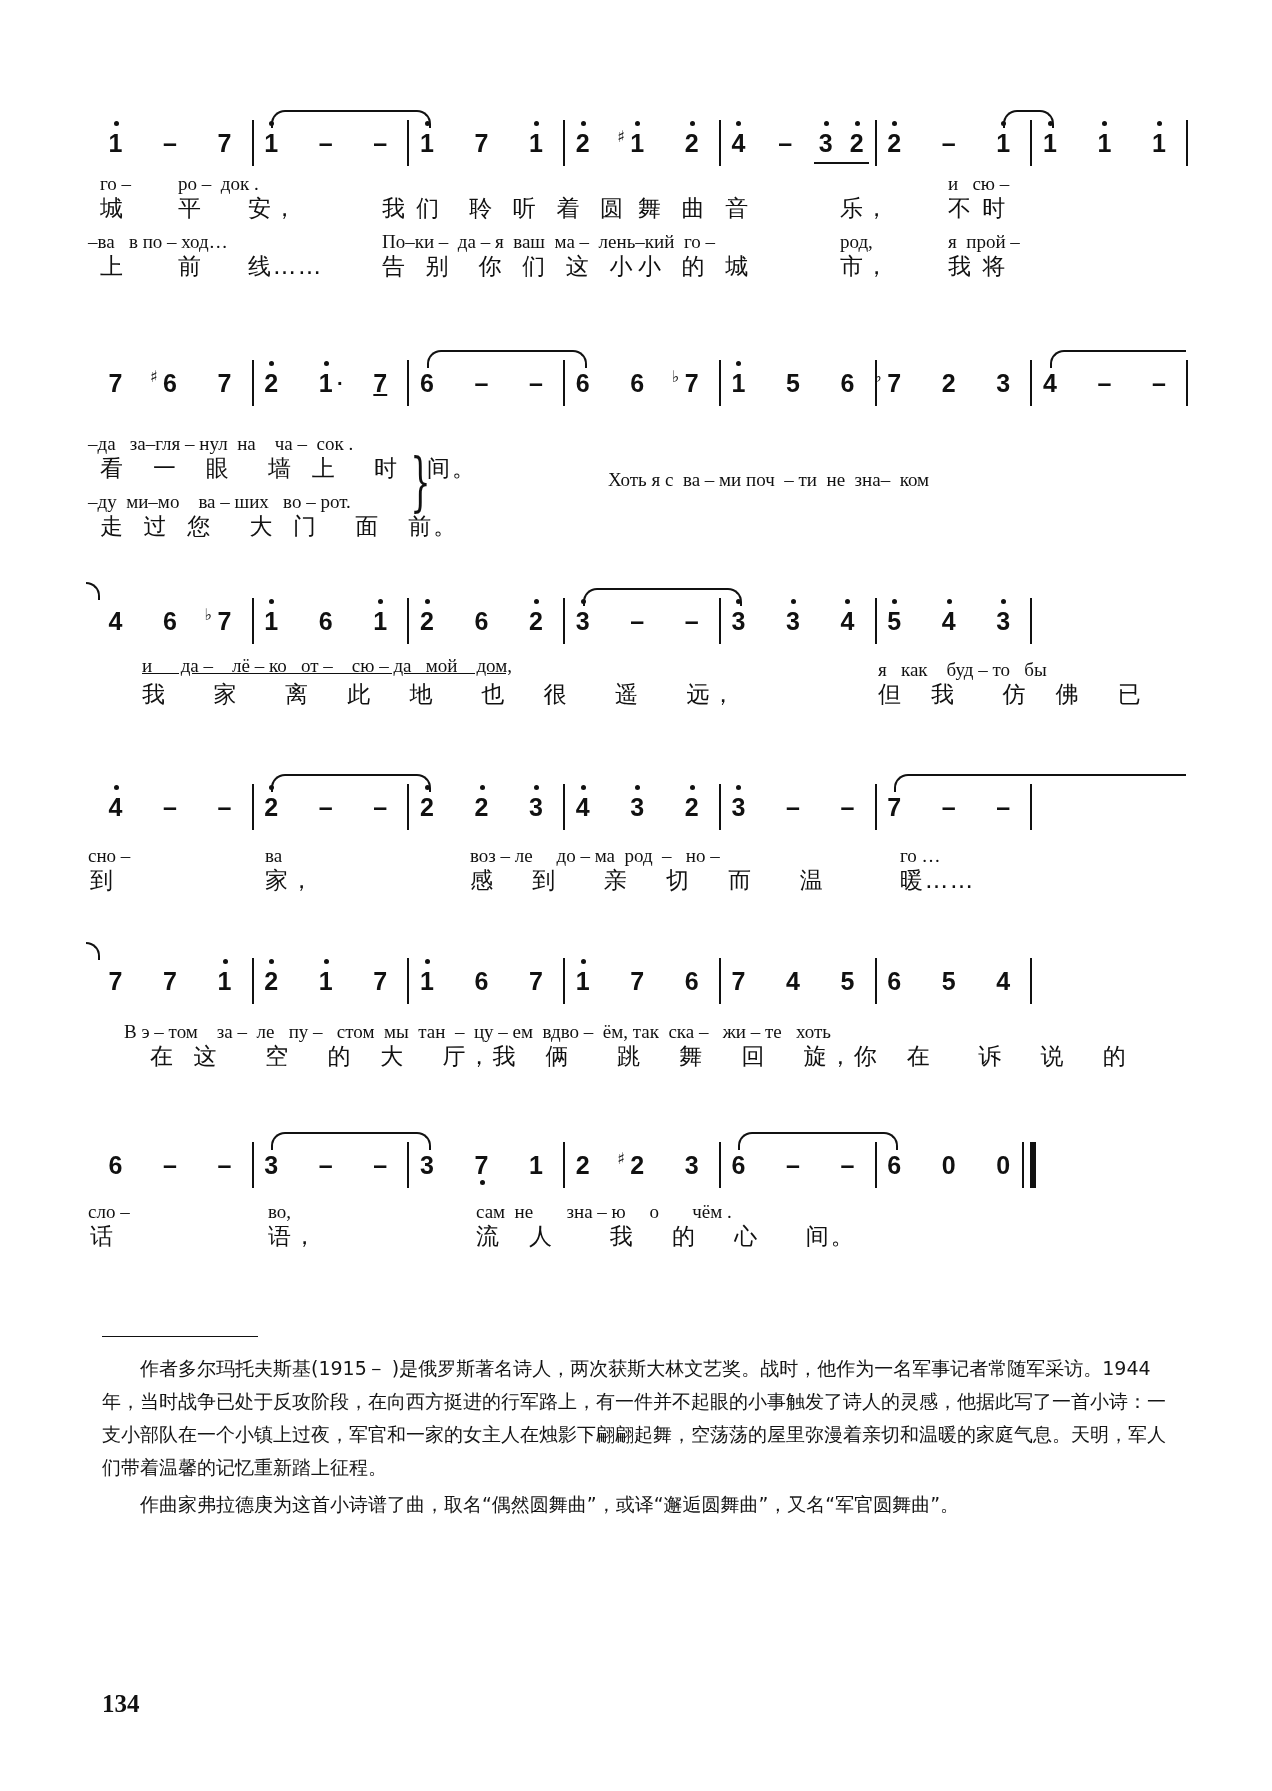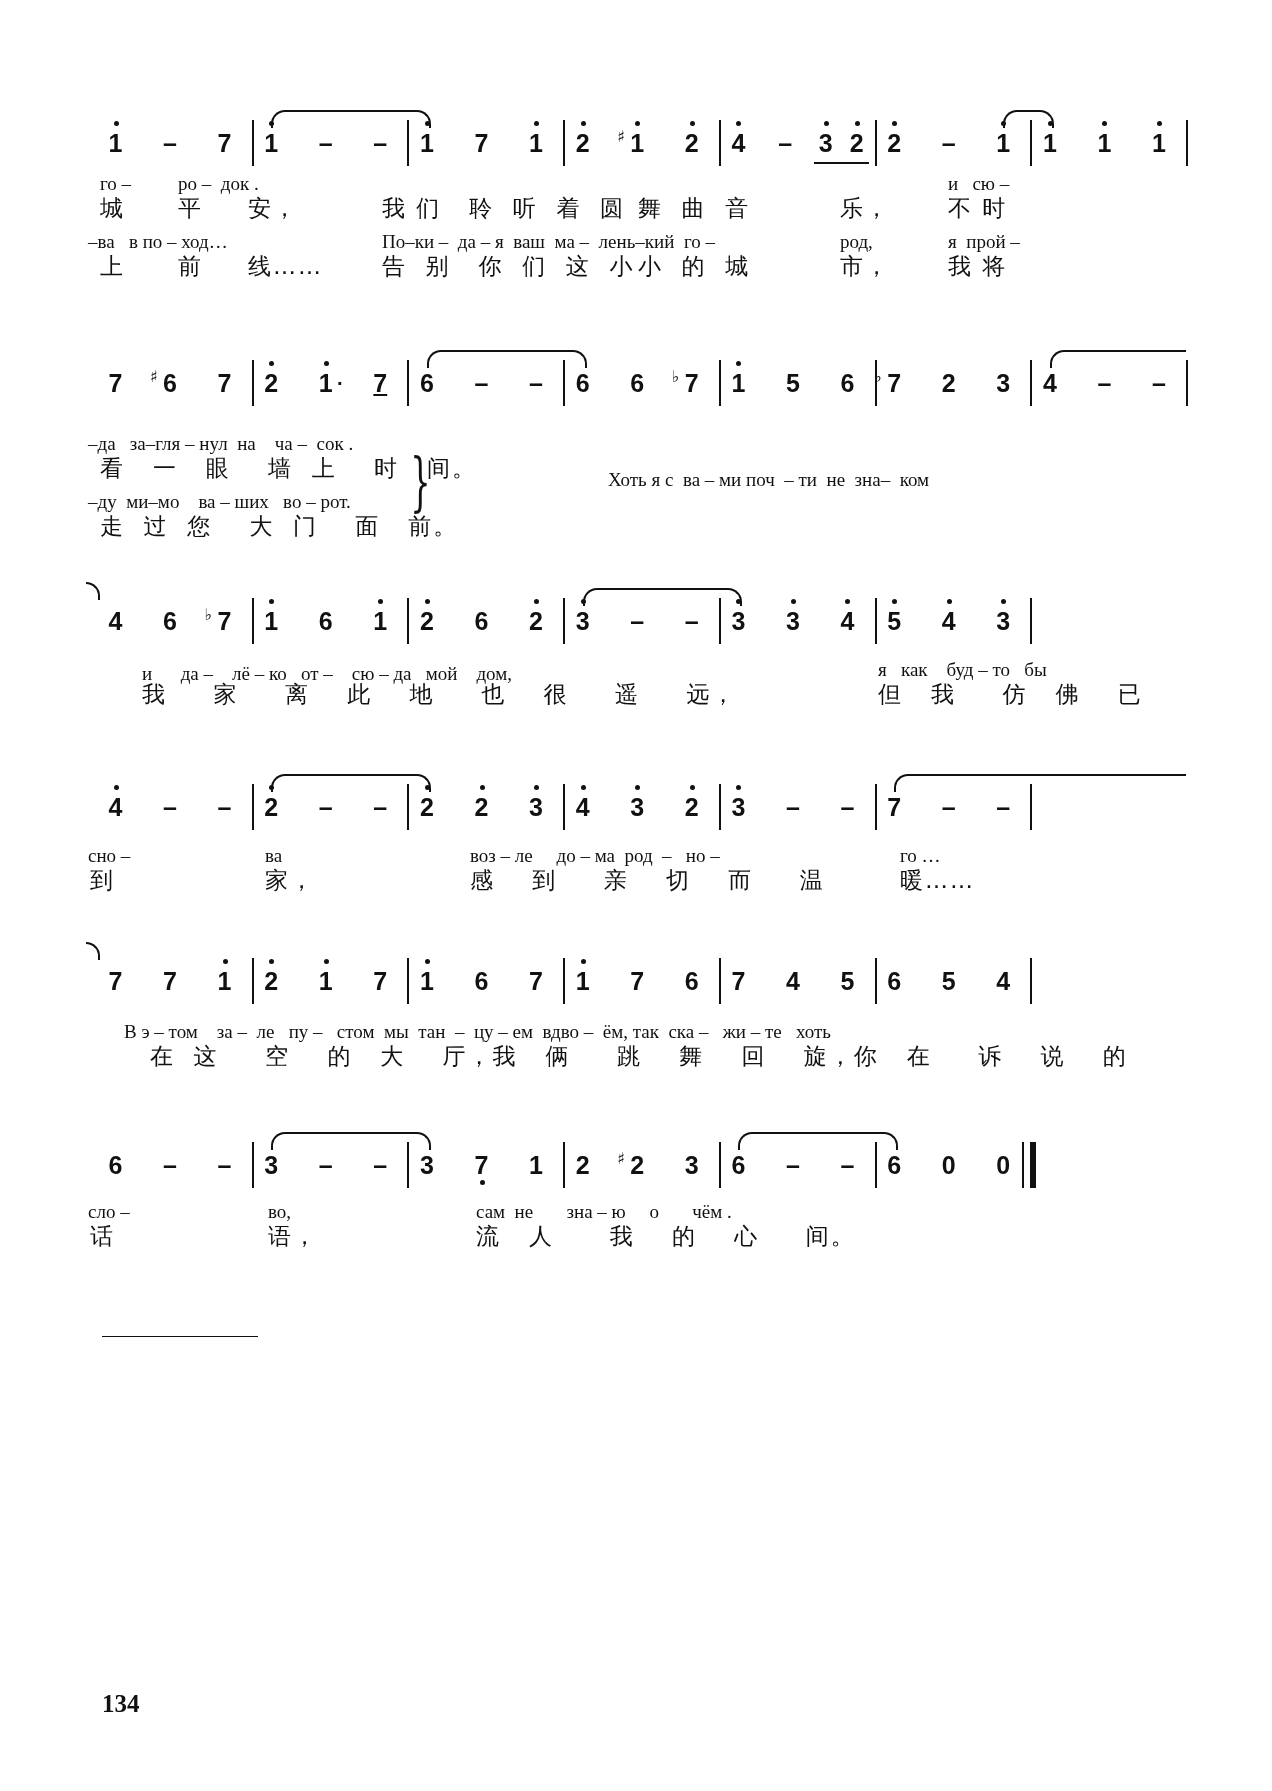--- a/index.html
+++ b/index.html
@@ -152,21 +152,21 @@
         <div class="note" style="left: 638.429px;"><span>3</span><span class="dot-hi"></span></div>
         <div class="note" style="left: 692.929px;"><span>3</span><span class="dot-hi"></span></div>
         <div class="note" style="left: 747.429px;"><span>4</span><span class="dot-hi"></span></div>
         <div class="bar" style="left: 930.286px;"></div>
         <div class="note" style="left: 794.143px;"><span>5</span><span class="dot-hi"></span></div>
         <div class="note" style="left: 848.643px;"><span>4</span><span class="dot-hi"></span></div>
         <div class="note" style="left: 903.143px;"><span>3</span><span class="dot-hi"></span></div>
         <div class="tie" style="left: 482.714px; width: 155.714px;"></div>
         <div class="tie close" style="left: -14px; width: 12px; top: -8px;"></div>
       </div>
-      <div class="lyr ru" style="left: 42px; top: 72px;">и      да –    лё – ко   от –    сю – да   мой    дом,</div>
+      <div class="lyr ru" style="left: 42px; top: 64px; text-decoration: underline;">и      да –    лё – ко   от –    сю – да   мой    дом,</div>
       <div class="lyr ru" style="left: 778px; top: 68px;">я   как    буд – то   бы</div>
       <div class="lyr zh" style="left: 42px; top: 92px;">我     家     离    此    地     也    很     遥     远，</div>
       <div class="lyr zh" style="left: 778px; top: 92px;">但   我     仿   佛    已</div>
     </div>
     <div class="system" style="top: 776px;">
       <div class="staff">
         <div class="bar" style="left: 151.714px;"></div>
         <div class="note" style="left: 15.5714px;"><span>4</span><span class="dot-hi"></span></div>
         <div class="note" style="left: 70.0714px;"><span>–</span></div>
         <div class="note" style="left: 124.571px;"><span>–</span></div>
@@ -267,14 +267,16 @@
       <div class="lyr ru" style="left: 168px; top: 66px;">во,</div>
       <div class="lyr ru" style="left: 376px; top: 66px;">сам  не       зна – ю     о       чём .</div>
       <div class="lyr zh" style="left: -10px; top: 90px;">话</div>
       <div class="lyr zh" style="left: 168px; top: 90px;">语，</div>
       <div class="lyr zh" style="left: 376px; top: 90px;">流   人      我    的    心     间。</div>
     </div>
   </div>
 
 <div class="rule"></div>
 <div class="fn" style="top:1352px;">
+  <p>作者多尔玛托夫斯基(1915－ )是俄罗斯著名诗人，两次获斯大林文艺奖。战时，他作为一名军事记者常随军采访。1944年，当时战争已处于反攻阶段，在向西方挺进的行军路上，有一件并不起眼的小事触发了诗人的灵感，他据此写了一首小诗：一支小部队在一个小镇上过夜，军官和一家的女主人在烛影下翩翩起舞，空荡荡的屋里弥漫着亲切和温暖的家庭气息。天明，军人们带着温馨的记忆重新踏上征程。</p>
+  <p style="margin-top:4px;">作曲家弗拉德庚为这首小诗谱了曲，取名“偶然圆舞曲”，或译“邂逅圆舞曲”，又名“军官圆舞曲”。</p>
 </div>
 <div class="pageno">134</div>
 
 </body></html>

